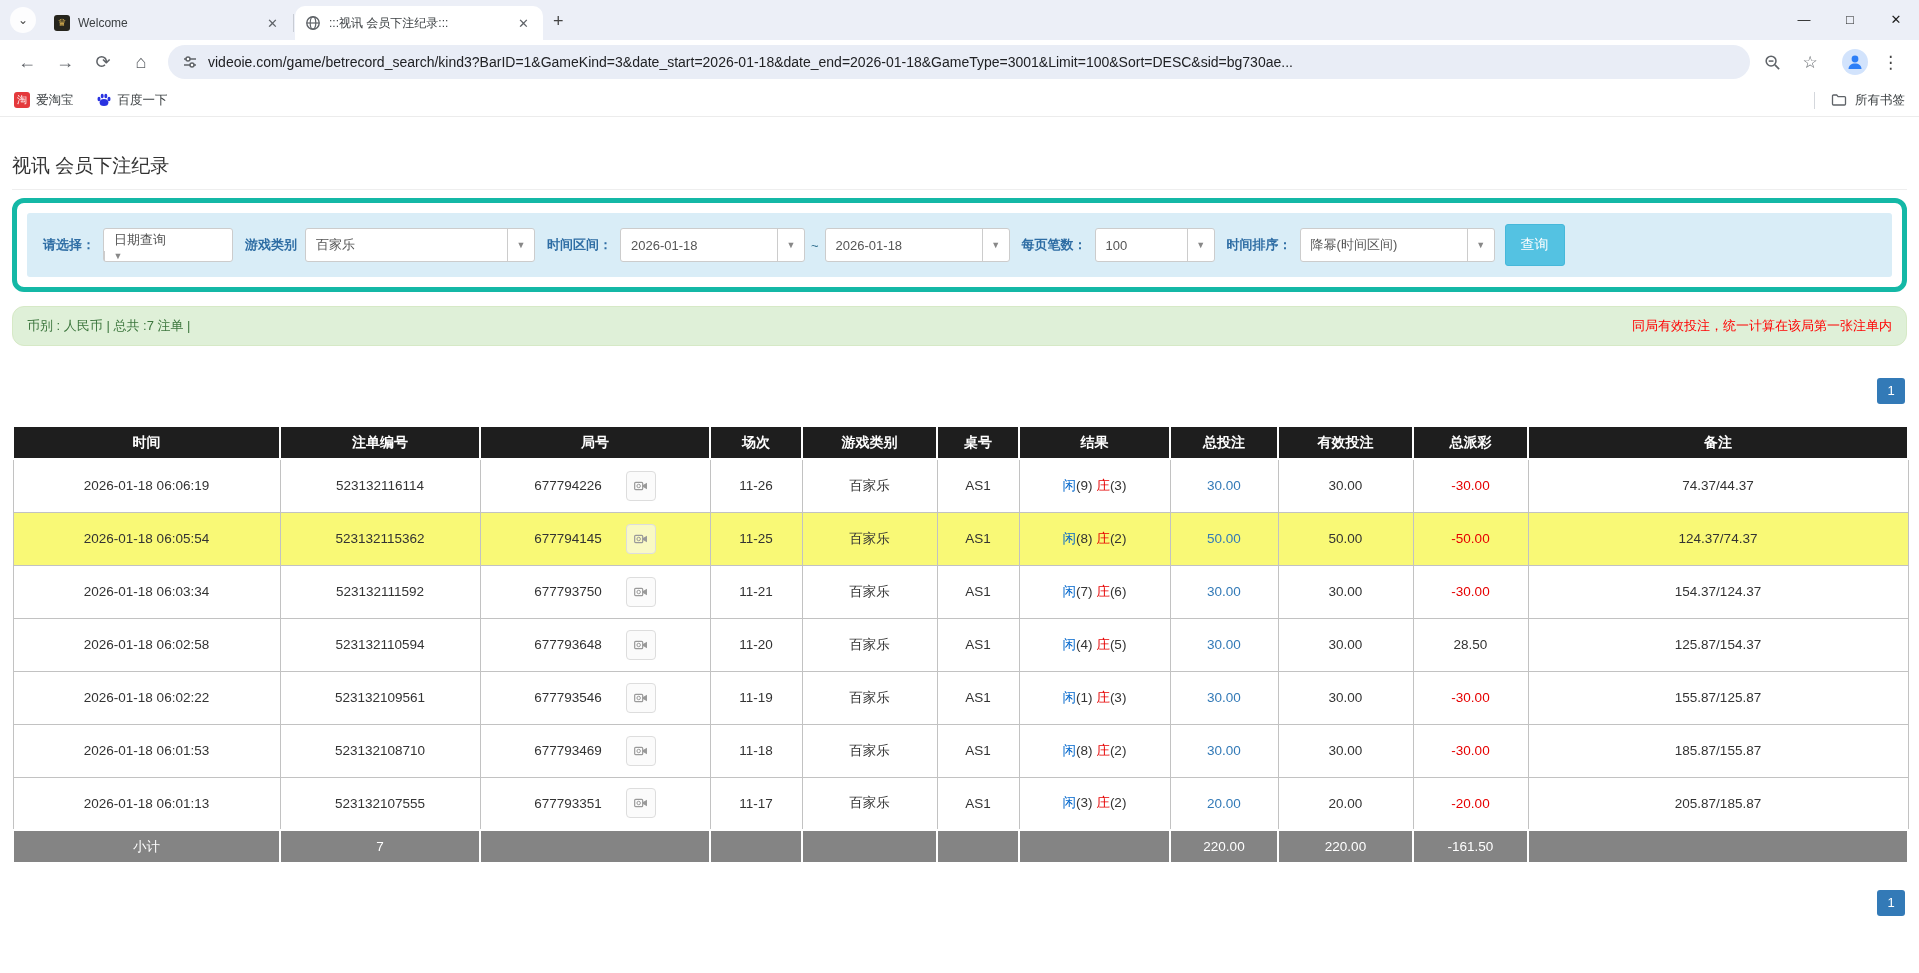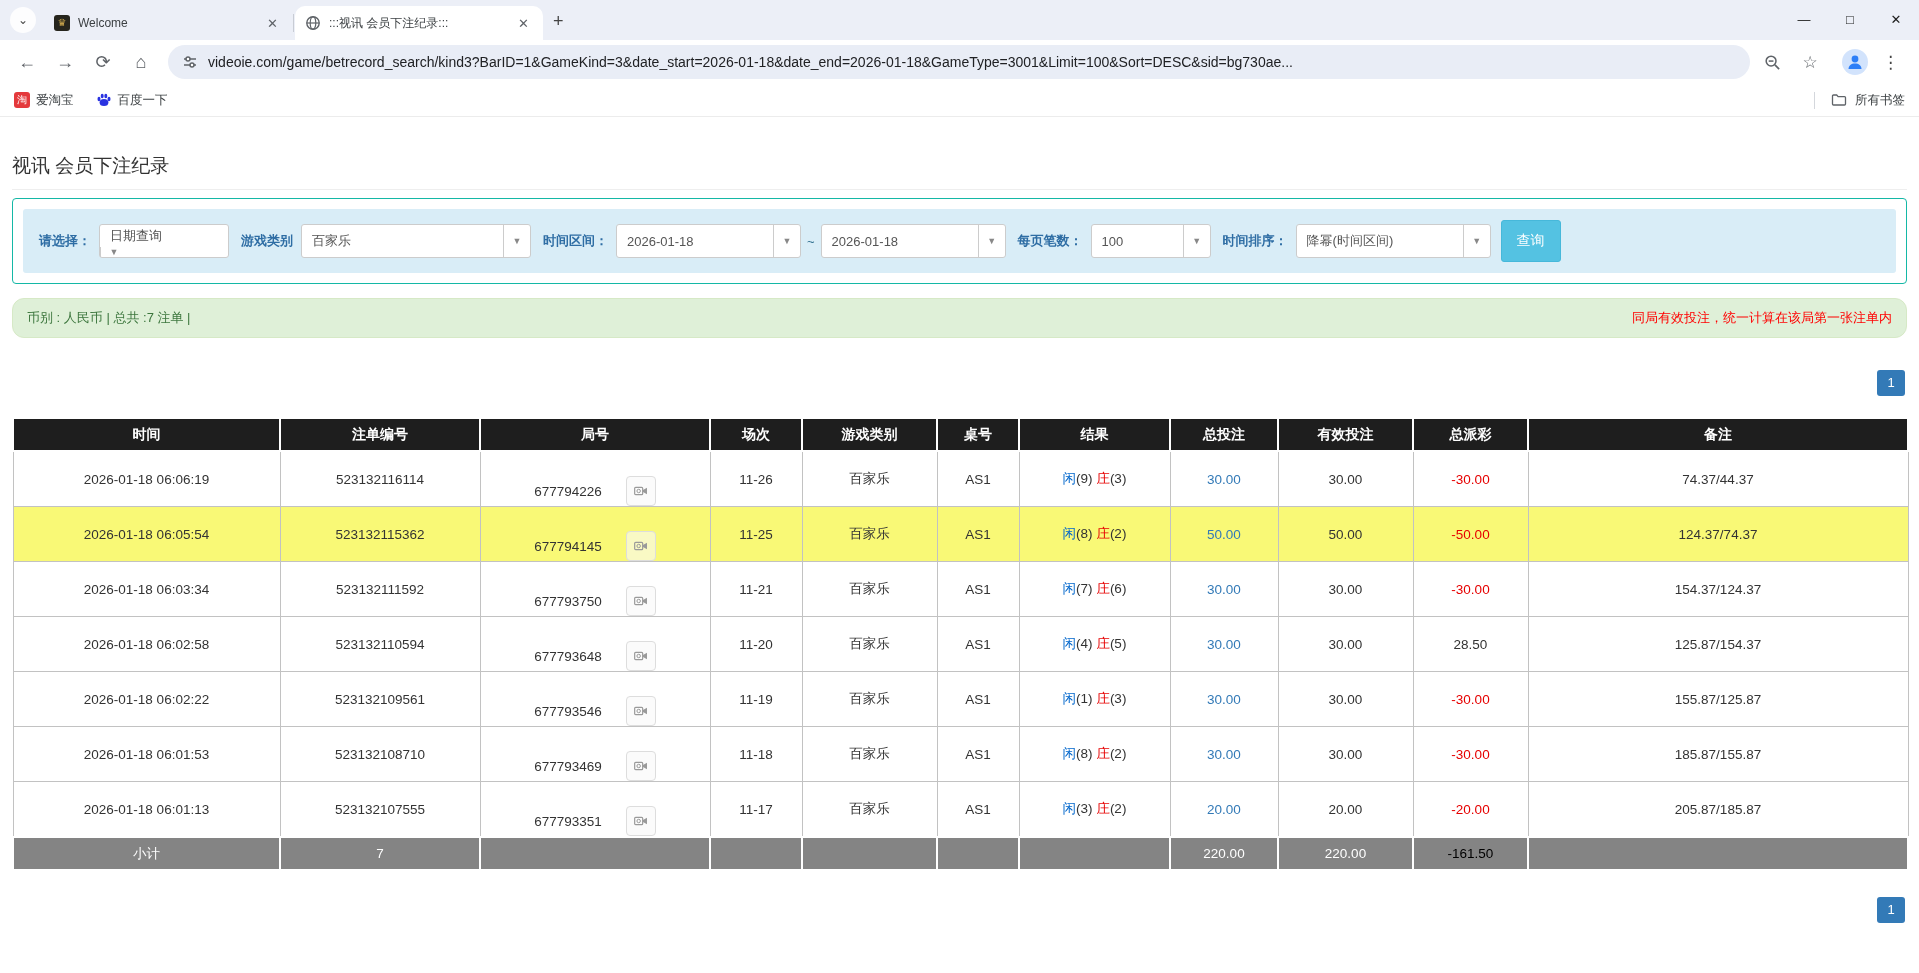--- a/index.html
+++ b/index.html
@@ -45,21 +45,21 @@
   .bm-item { display:flex; align-items:center; gap:6px; margin-right:22px; cursor:pointer; }
   .bm-fav-taobao { width:16px; height:16px; border-radius:3px; background:#e4393c; color:#fff;
     font-size:10px; line-height:16px; text-align:center; }
   .bm-right { margin-left:auto; display:flex; align-items:center; gap:8px; }
   .bm-sep { width:1px; height:17px; background:#d4d7dc; margin-right:8px; }
 
   
   .page-title { margin:0 12px; padding:36px 0 10px; font-size:19px; font-weight:400; color:#333;
     border-bottom:1px solid #eee; }
 
-  .filter-panel { margin:8px 12px 0; border:1px solid #14b8a6; border-radius:4px; padding:10px; background:#fff; }
+  .filter-panel { margin:8px 12px 0; border:5px solid #14b8a6; border-radius:12px; padding:10px; background:#fff; }
   .filter-bar { background:var(--filter-bar-bg,#d9edf7); border-radius:3px; padding:11px 14px;
     display:flex; align-items:center; }
   .f-label { color:var(--filter-label,#2e6da4); font-weight:bold; font-size:13px; white-space:nowrap; margin:0 8px 0 2px; }
   .f-tilde { color:#31708f; font-size:13px; margin:0 6px; }
   .sel { height:34px; background:#fff; border:1px solid #ccc; border-radius:3px; display:flex; align-items:stretch; cursor:pointer; }
   .sel .sel-val { display:flex; align-items:center; padding:0 10px; font-size:13px; color:#555; flex:1;
     white-space:nowrap; overflow:hidden; }
   .sel .sel-arrow { width:27px; border-left:1px solid #ccc; display:flex; align-items:center; justify-content:center;
     color:#888; font-size:9px; }
   .w-choose { width:130px;flex-direction:column; } .w-game { width:230px; } .w-date { width:185px; }
@@ -77,30 +77,30 @@
   .pager-bottom { margin:26px 14px 0; }
   .page-btn { display:inline-block; min-width:28px; height:26px; line-height:26px; text-align:center;
     background:var(--accent-blue,#337ab7); color:#fff; font-size:13px; border-radius:3px; cursor:pointer; }
 
   .bet-table { margin:21px 12px 0; border-collapse:collapse; table-layout:fixed; width:1895px; }
   .bet-table th { background:var(--table-header-bg,#1f1f1f); color:#fff; font-size:14px; font-weight:bold;
     height:33px; border:2px solid #fff; }
   .bet-table td { height:53px; border:1px solid #c2c2c2; text-align:center; font-size:13.5px; color:#333;
     background:#fff; }
   .bet-table tr.highlight td { background:var(--highlight-yellow,#f9f973); }
-  .round-cell-wrap { display:inline-flex; align-items:center; gap:24px;margin-top:24px; }
+  .round-cell-wrap { display:inline-flex; align-items:center; gap:24px; }
   .video-btn { width:30px; height:30px; border:1px solid #ddd; border-radius:4px; background:rgba(248,248,248,.6);
     display:inline-flex; align-items:center; justify-content:center; cursor:pointer; }
   .bet-link { color:var(--accent-blue,#337ab7); text-decoration:none; cursor:pointer; }
   .res-player { color:var(--player-blue,#0066cc); }
   .res-banker { color:var(--banker-red,#e60000); }
   td.neg, span.neg { color:var(--negative-red,#e60000); }
   .bet-table tr.summary-row td { background:var(--footer-gray,#848484); color:#fff; height:33px;
     border:2px solid #fff; font-size:13.5px; }
-  .bet-table tr.summary-row td.neg { color:#000000; }
+  .bet-table tr.summary-row td.neg { color:#ffffff; }
 </style>
 </head>
 <body>
 
 <div class="screen">
 
   <div class="tabstrip">
     <div class="tab-search-btn">⌄</div>
     <div class="tab">
       <div class="favicon-app">♛</div>

